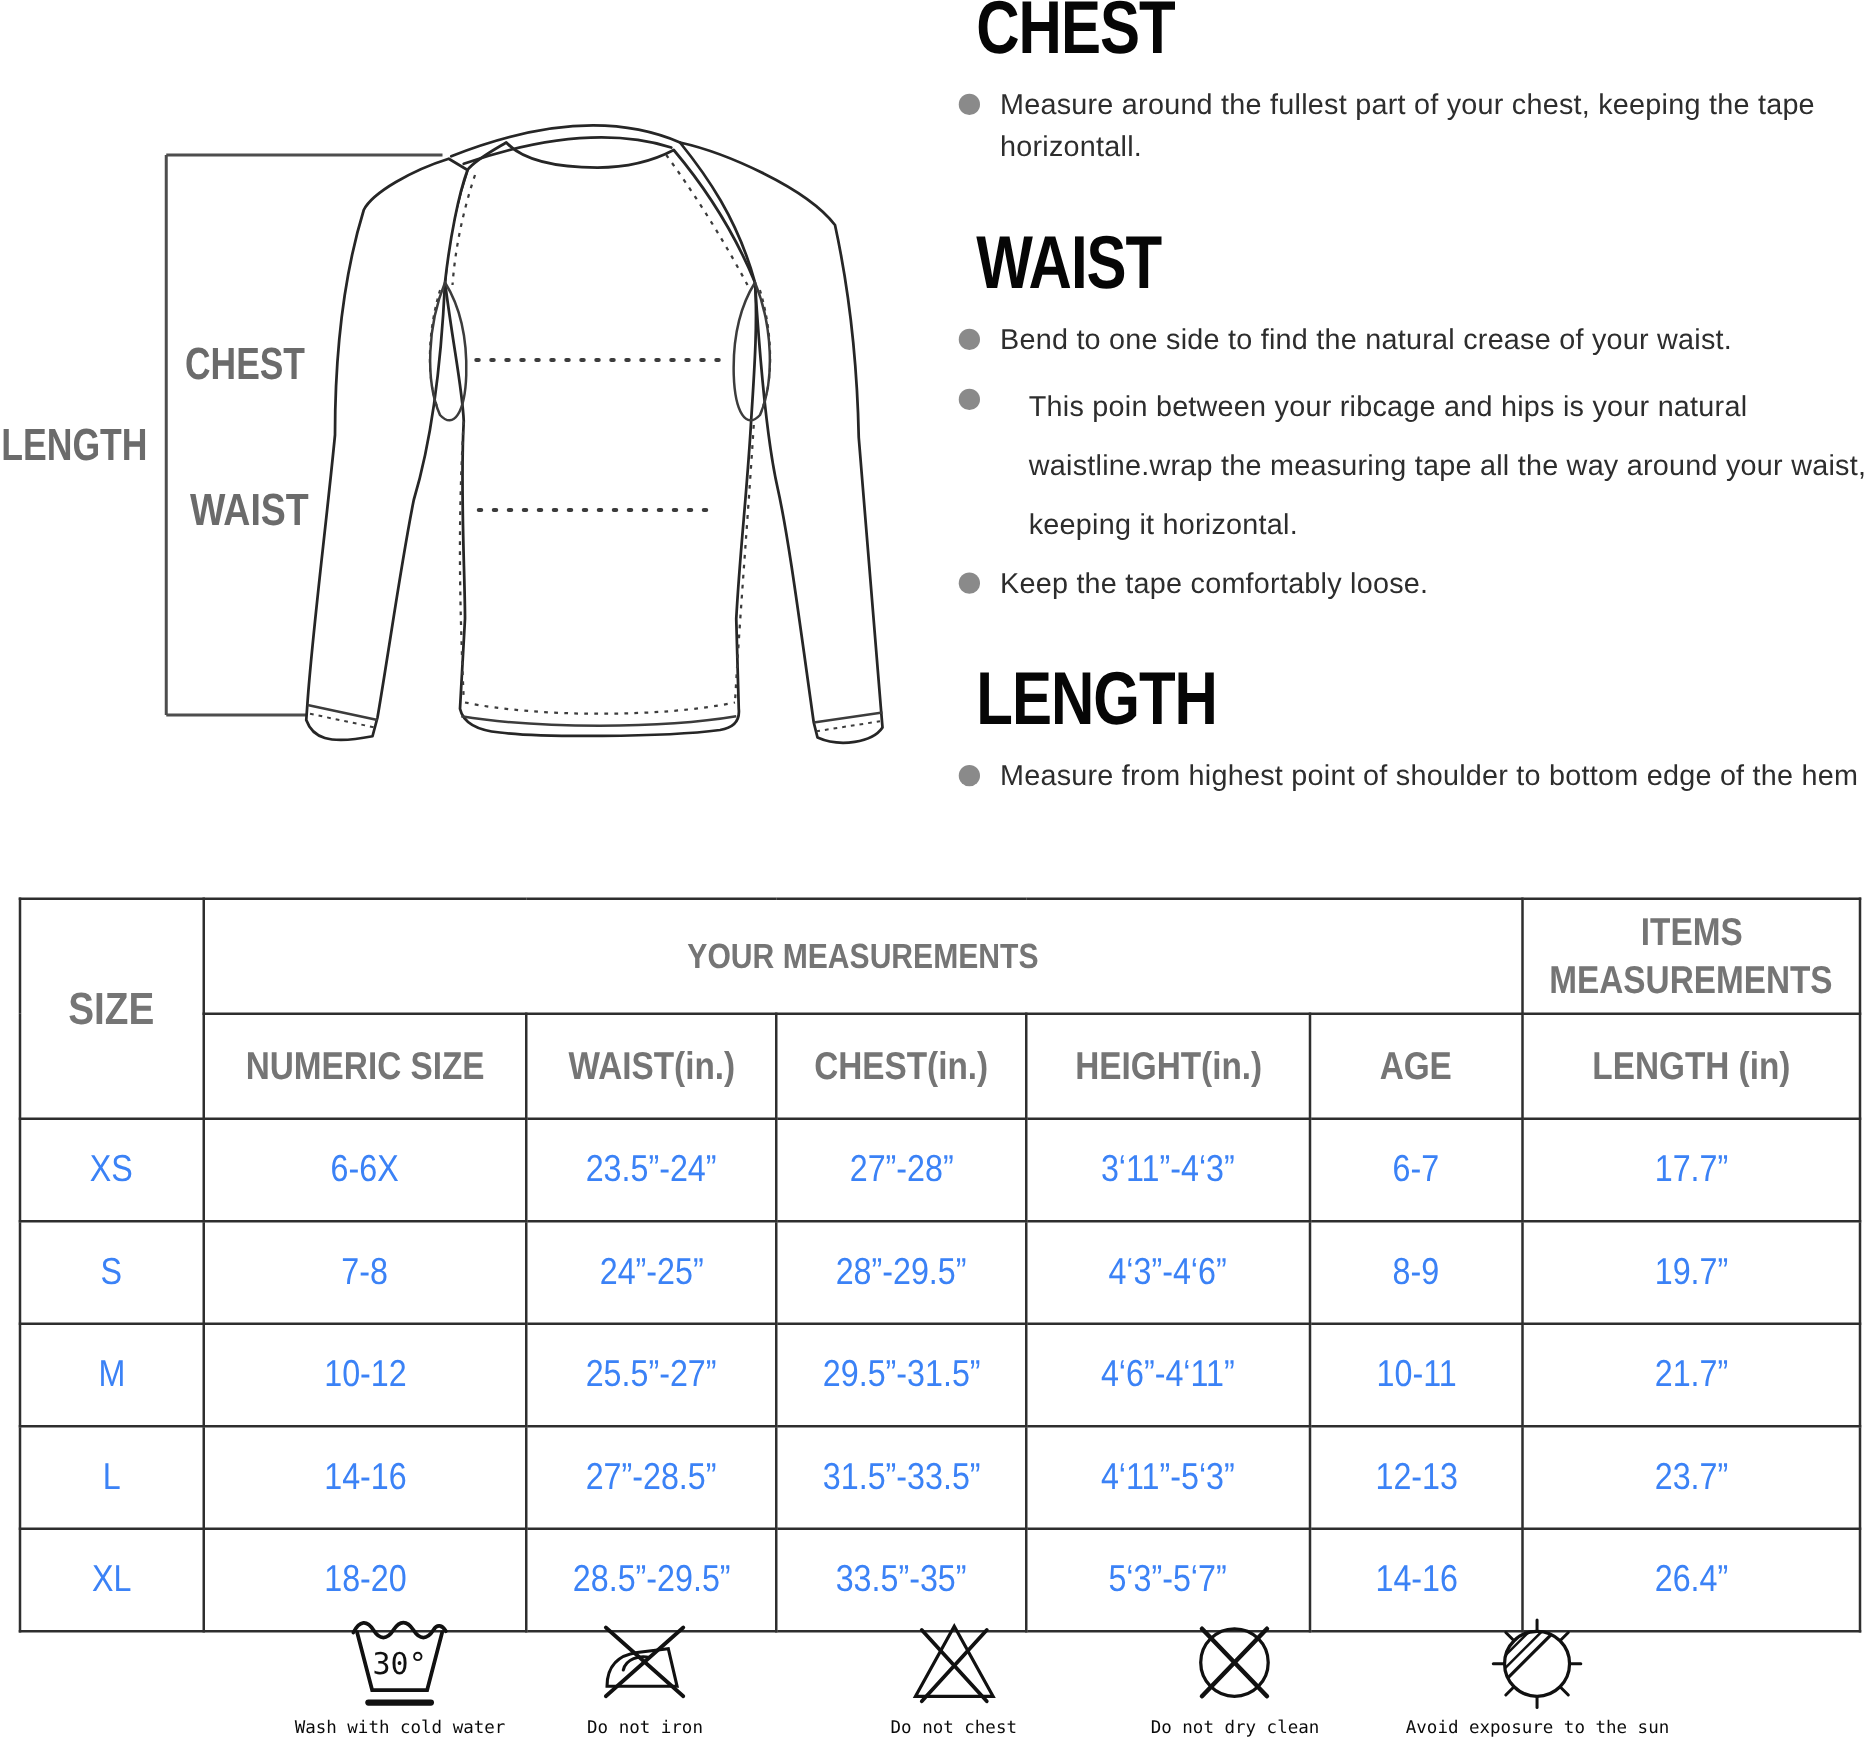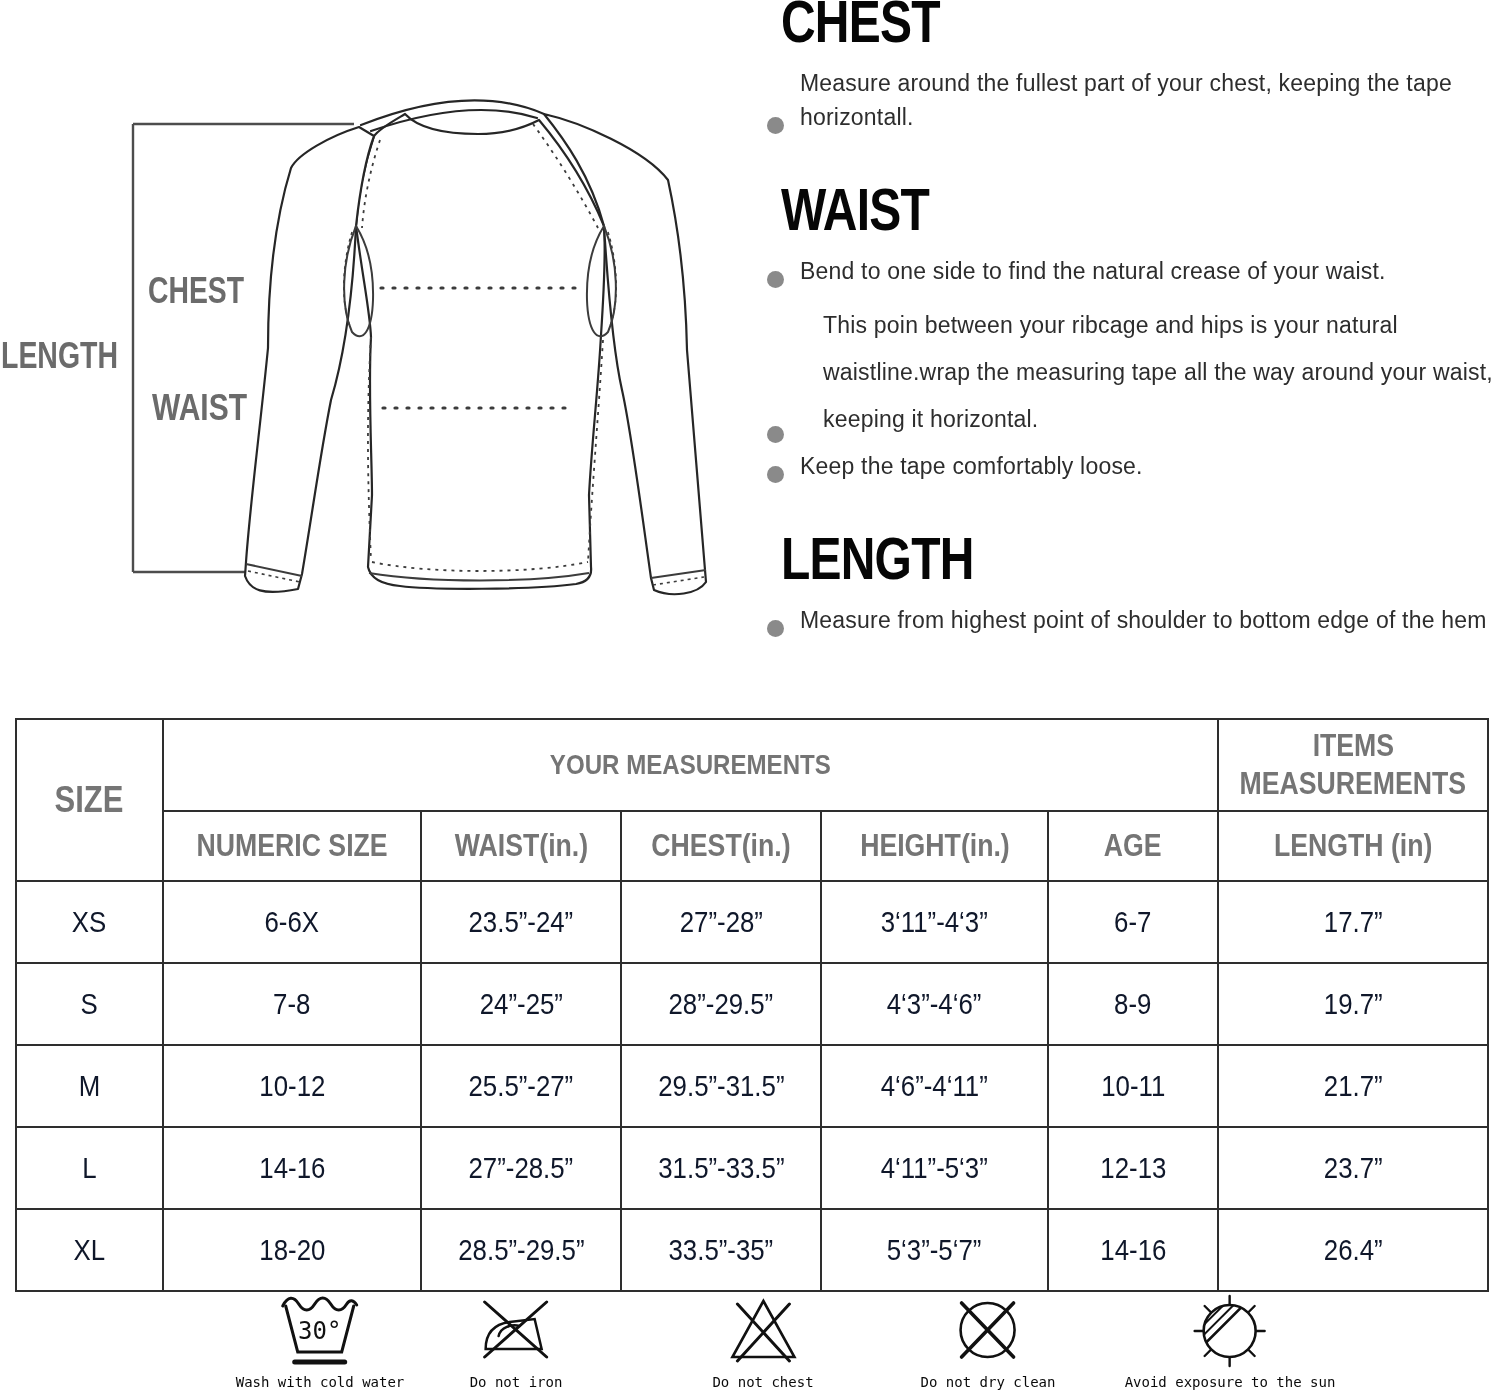--- a/index.html
+++ b/index.html
@@ -9,38 +9,38 @@
   
   #diagram{position:absolute;left:0;top:60px;width:760px;height:625px;}
 
   
   #howto{position:absolute;left:765px;top:-8px;width:735px;}
   .hd{margin:0 0 0 16px;font-size:60px;font-weight:bold;color:#060606;line-height:60px;
       letter-spacing:-1px;transform:scaleX(0.80);transform-origin:0 50%;white-space:nowrap;}
   .hd-waist{margin-top:46px;}
   .hd-length{margin-top:46px;}
   ul.bullets{list-style:none;margin:14px 0 0 0;padding:0;}
-  ul.bullets li{display:flex;align-items:flex-end;margin-top:14px;}
+  ul.bullets li{display:flex;align-items:flex-start;margin-top:14px;}
   ul.bullets li:first-child{margin-top:0;}
   ul.bullets li + li.tight{margin-top:6px;}
   .dot{flex:none;width:17px;height:17px;border-radius:50%;background:#8a8a8a;margin:9px 16px 0 2px;}
   .btxt{font-size:23px;line-height:34px;color:#2d2d2d;letter-spacing:0.2px;max-width:700px;}
   li.loose .btxt{line-height:47px;margin-left:23px;}
 
   
   #size-table{position:absolute;left:15px;top:718px;width:1472px;border-collapse:collapse;table-layout:fixed;}
   #size-table th,#size-table td{border:2px solid #2e2e2e;text-align:center;vertical-align:middle;padding:0;}
   #size-table th{color:#757575;font-weight:bold;}
-  #size-table td{color:#0f172a;font-weight:normal;font-size:30px;text-decoration:underline;}
+  #size-table td{color:#3b82f6;font-weight:normal;font-size:30px;text-decoration:underline;}
   .cx{display:inline-block;transform:scaleX(0.86);white-space:nowrap;}
   .th-size{font-size:36px;text-decoration:underline;}
   .th-group{font-size:28px;}
   .th-items{font-size:31px;line-height:38px;}
   .th-sub{font-size:31px;}
-  tr.hrow1{height:92px;} tr.hrow2{height:70px;} tr.drow{height:82px;}
+  tr.hrow1{height:92px;} tr.hrow2{height:84px;} tr.drow{height:82px;}
 
   
   #care{position:absolute;left:0;top:1293px;width:1500px;height:80px;}
   .care-item{position:absolute;top:0;transform:translateX(-50%);text-align:center;}
   .care-item svg{display:block;margin:0 auto;}
   .care-label{margin-top:5px;font-family:"DejaVu Sans Mono",monospace;font-size:14px;color:#0a0a0a;white-space:nowrap;}
 
   .stroke{stroke:#262626;fill:none;stroke-width:2.2;stroke-linejoin:round;stroke-linecap:round;}
   .wfill{fill:#ffffff;}
 </style>

